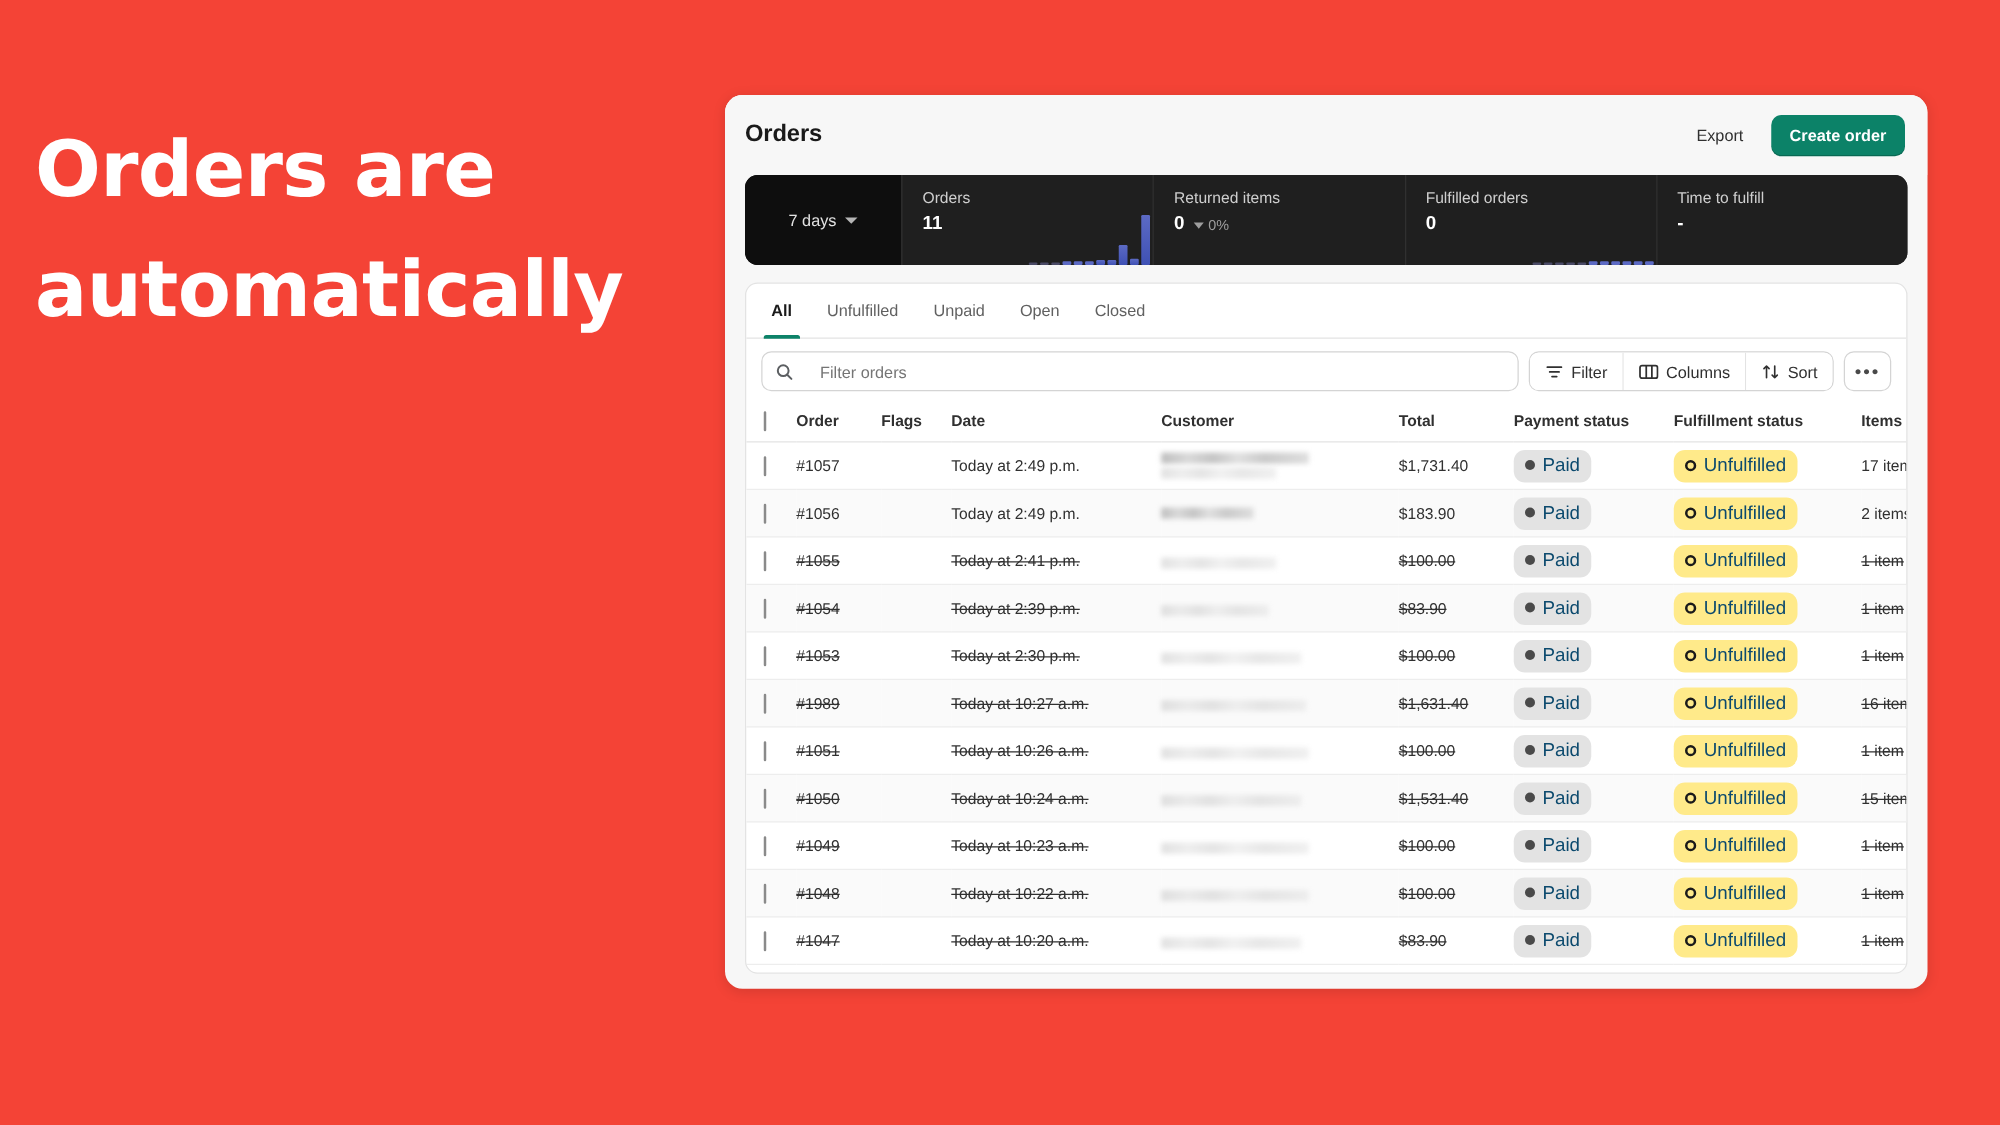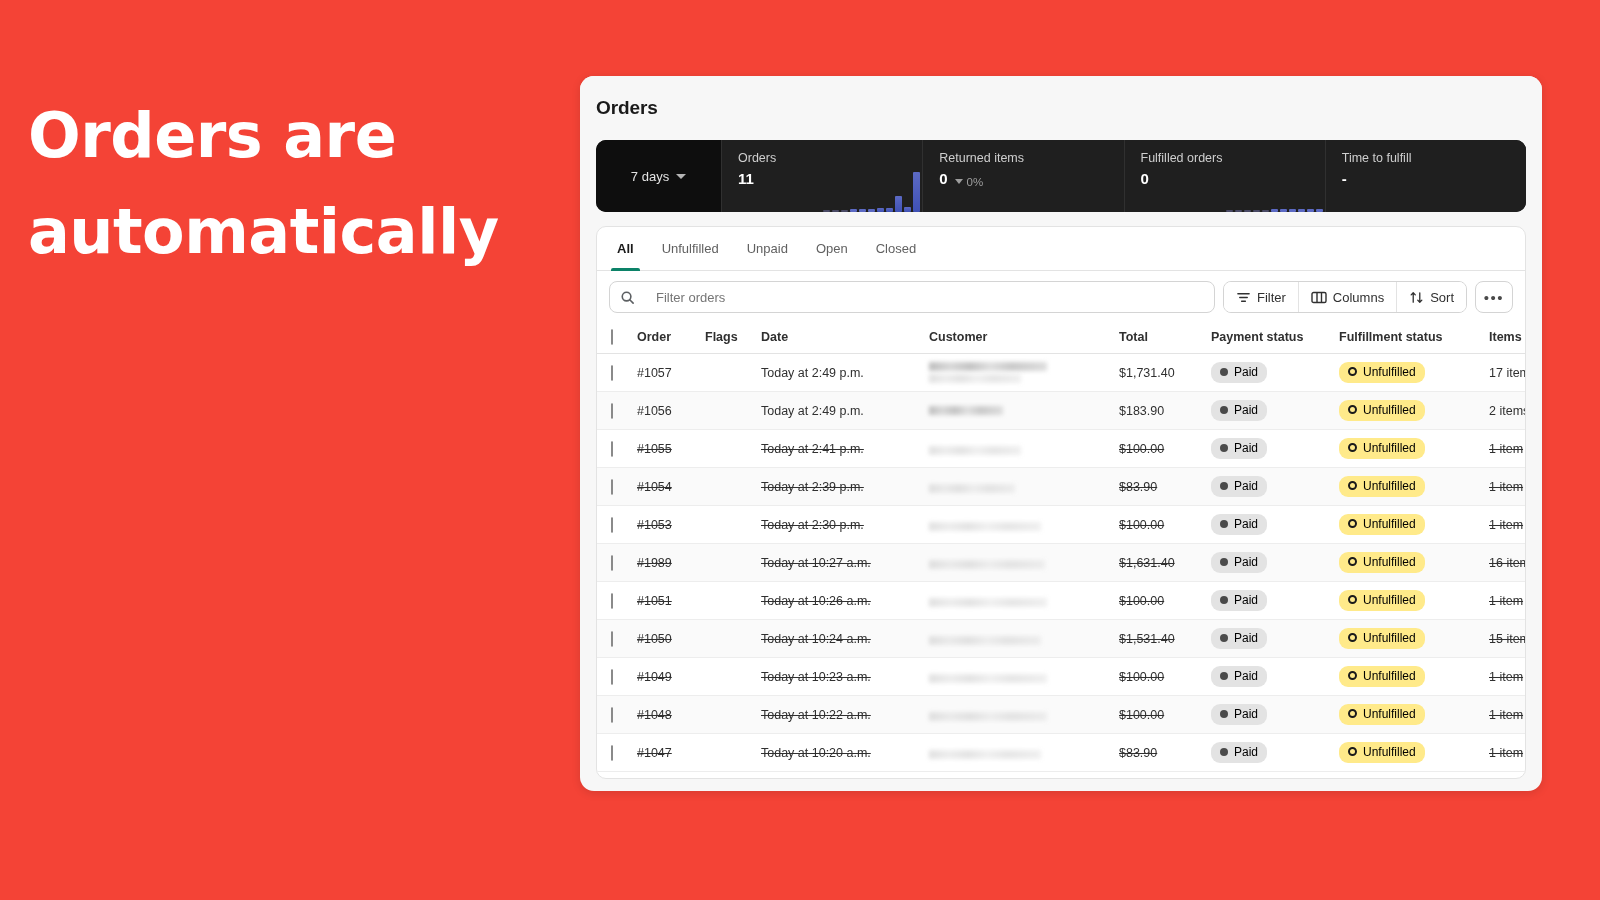--- a/index.html
+++ b/index.html
@@ -187,22 +187,22 @@
   .col-ful    { width: 150px; }
   .col-items  { width: 84px; }
 
   .cb {
     width: 15px; height: 15px; border: 1.5px solid #8A8A8A;
     border-radius: 4px; background: #fff; cursor: pointer;
   }
 
   .badge {
     display: inline-flex; align-items: center; gap: 6px;
-    font-size: 12px; border-radius: 9px; padding: 2px 9px 3px;
-    color: #000000; line-height: 1.4;
+    font-size: 15px; border-radius: 9px; padding: 2px 9px 3px;
+    color: #0c4a6e; line-height: 1.4;
   }
   .badge.paid { background: #E3E3E3; }
   .badge.paid .dot { width: 8px; height: 8px; border-radius: 50%; background: #4A4A4A; }
   .badge.unful { background: #FFEA8A; }
   .badge.unful .ring {
     width: 9px; height: 9px; border-radius: 50%;
     border: 2px solid #1a1a1a; background: transparent;
   }
 
   .blur {
@@ -219,20 +219,24 @@
 
 <div class="promo">
   <div class="promo-line">Orders are</div>
   <div class="promo-line">automatically</div>
 </div>
 
 <div class="app-card">
 
   <div class="app-header">
     <div class="page-title">Orders</div>
+    <div class="header-actions">
+      <button class="btn-plain">Export</button>
+      <button class="btn-primary">Create order</button>
+    </div>
   </div>
 
   <div class="metrics">
 
     <div class="metric-range">
       <span class="metric-range-label">7 days</span>
       <span class="caret"></span>
     </div>
 
     <div class="metric">

